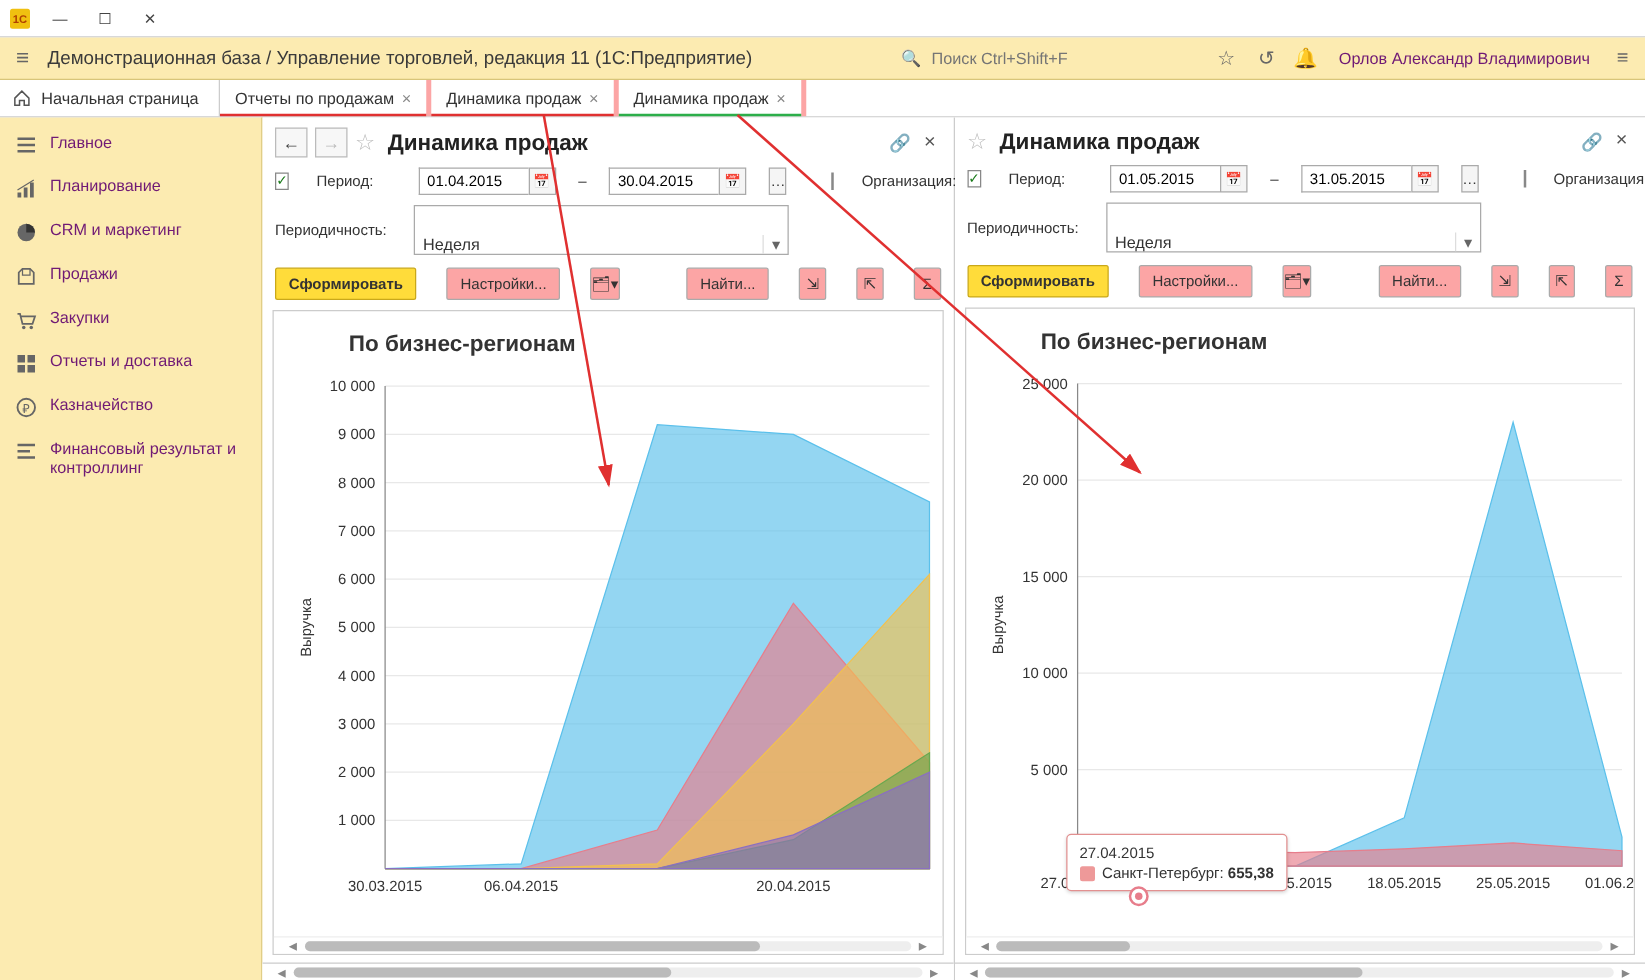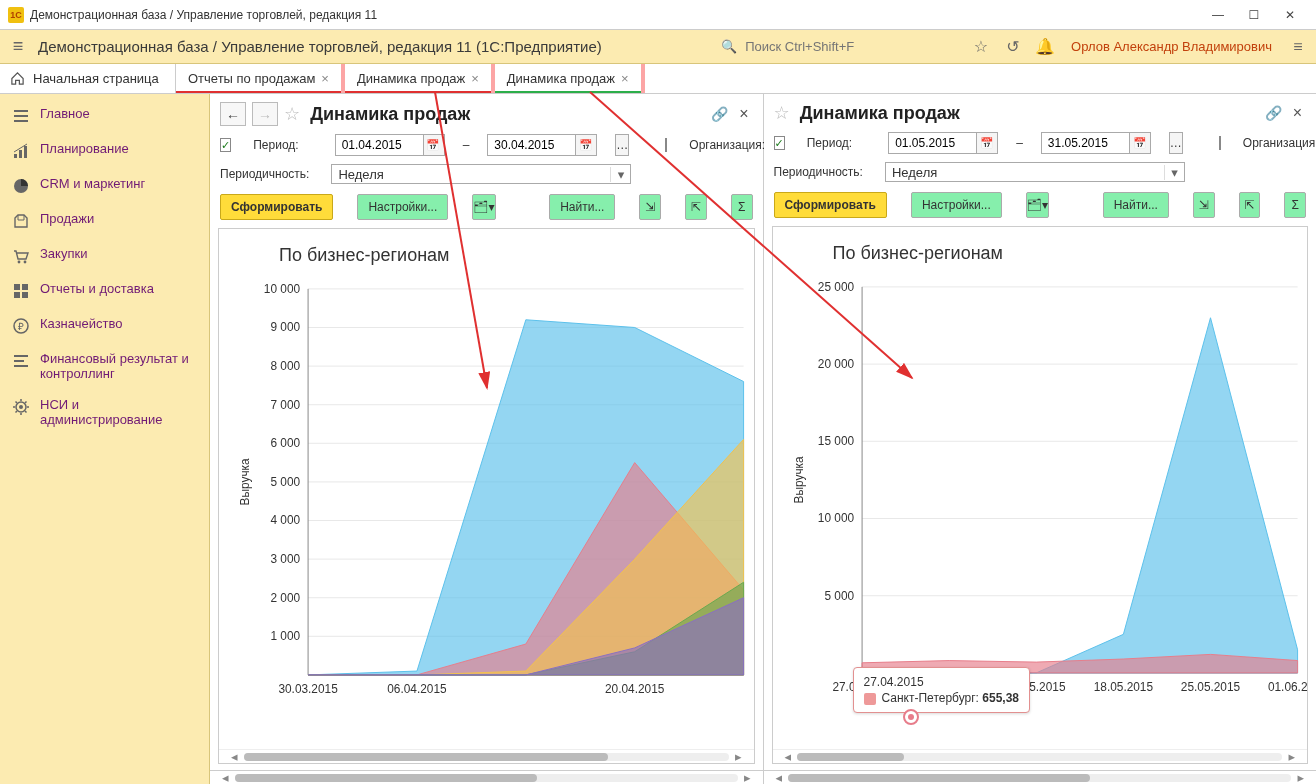--- a/index.html
+++ b/index.html
@@ -8,21 +8,21 @@
   .titlebar .logo{width:16px;height:16px;background:#f0c010;border-radius:2px;margin-right:6px;font-size:9px;line-height:16px;text-align:center;color:#b04000;font-weight:bold}
   .titlebar .title{flex:1;font-size:12px}
   .titlebar .win-btn{width:36px;height:24px;display:flex;align-items:center;justify-content:center;font-size:12px;color:#444}
   .mainbar{height:34px;background:#fcebb1;display:flex;align-items:center;padding:0 6px;gap:8px;border-bottom:1px solid #d8c57a}
   .hamburger{font-size:18px;color:#666;width:24px;text-align:center}
   .appcaption{flex:0 0 auto;font-size:15px;color:#3a3a3a}
   .search-wrap{flex:1;display:flex;justify-content:flex-end;align-items:center;color:#a89040}
   .search-field{width:240px;display:flex;align-items:center;gap:6px}
   .search-field input{border:none;background:transparent;outline:none;width:190px;font-size:13px;color:#666}
   .top-icon{width:24px;height:24px;display:flex;align-items:center;justify-content:center;font-size:16px;color:#666}
-  .username{font-size:13px;color:#c2410c;padding:0 6px}
+  .username{font-size:13px;color:#701a75;padding:0 6px}
   .tabsrow{height:30px;display:flex;align-items:stretch;background:#fff;border-bottom:1px solid #ccc}
   .hometab{width:176px;display:flex;align-items:center;gap:8px;padding:0 10px;border-right:1px solid #ccc}
   .hometab svg{width:15px;height:15px}
   .tab{display:flex;align-items:center;gap:6px;padding:0 12px;border-right:4px solid #fca5a5;position:relative}
   .tab.indicator-red::after{content:"";position:absolute;left:0;right:0;bottom:0;height:2px;background:#e03030}
   .tab.indicator-green::after{content:"";position:absolute;left:0;right:0;bottom:0;height:2px;background:#2cae4a}
   .tab-close{font-size:13px;color:#888}
   .body{display:flex;height:calc(784px - 30px - 34px - 30px);}
   .sidebar{width:210px;background:#fcebb1;border-right:1px solid #d8c57a;padding-top:4px}
   .nav-item{display:flex;align-items:flex-start;gap:10px;padding:8px 12px;color:#701a75;line-height:15px}
@@ -39,47 +39,46 @@
   .close-x{font-size:16px;color:#555;padding:0 4px}
   .filters{display:flex;align-items:center;gap:18px;padding:4px 10px;flex-wrap:nowrap}
   .chk{width:14px;height:14px;border:1px solid #888;display:inline-flex;align-items:center;justify-content:center;margin-right:4px;background:#fff}
   .chk.on::after{content:"✓";font-size:11px;color:#1a7a1a;line-height:10px}
   .lbl{font-size:12px;color:#333}
   .date-inp{display:flex;align-items:center}
   .date-inp input{width:88px;height:22px;border:1px solid #aaa;border-right:none;padding:4px 6px;font-size:12px}
   .date-inp .cal{width:22px;height:22px;border:1px solid #aaa;display:flex;align-items:center;justify-content:center;background:#f5f5f5;font-size:11px}
   .sqbtn{width:24px;height:22px;border:1px solid #aaa;background:#f5f5f5;display:flex;align-items:center;justify-content:center;font-size:12px}
   .periodicity{display:flex;align-items:center;gap:22px;padding:4px 10px}
-  .sel{display:flex;align-items:center;height:20px;border:1px solid #aaa;width:300px}
+  .sel{display:flex;align-items:flex-end;height:40px;border:1px solid #aaa;width:300px}
   .sel .sel-val{flex:1;padding:0 6px;font-size:13px}
   .sel .sel-ar{width:20px;text-align:center;color:#666;border-left:1px solid #ddd}
   .toolbar{display:flex;align-items:flex-end;gap:24px;padding:6px 10px 8px 10px}
-  .btn{height:26px;border:1px solid #aaa;background:#86efac;display:flex;align-items:center;padding:0 10px;font-size:12px;border-radius:2px;white-space:nowrap}
+  .btn{height:26px;border:1px solid #aaa;background:#fca5a5;display:flex;align-items:center;padding:0 10px;font-size:12px;border-radius:2px;white-space:nowrap}
   .btn.primary{background:#ffdc3a;border-color:#c9a81a;font-weight:bold}
   .iconbtn{width:30px;padding:0;justify-content:center}
   .report{flex:1;margin:0 8px 6px 8px;border:1px solid #ccc;overflow:hidden;position:relative;display:flex;flex-direction:column}
   .report-inner{flex:1;position:relative;overflow:hidden}
-  .chart-title{font-size:18px;font-weight:normal;color:#333;padding:16px 14px 4px 60px}
+  .chart-title{font-size:18px;font-weight:bold;color:#333;padding:16px 14px 4px 60px}
   .chart-svg{position:absolute;left:0;top:50px;right:0;bottom:24px}
   .ytick{font-size:12px;fill:#333;text-anchor:end}
   .xtick{font-size:12px;fill:#333;text-anchor:middle}
   .ytitle{font-size:12px;fill:#333}
   .tooltip{position:absolute;background:#fff;border:1px solid #e29090;border-radius:4px;padding:6px 10px;font-size:12px;line-height:16px;box-shadow:0 1px 3px rgba(0,0,0,.15)}
   .tooltip .sw{display:inline-block;width:12px;height:12px;background:#e99;vertical-align:middle;margin-right:6px;border-radius:2px}
   .scroll-h{height:14px;background:#fff;border-top:1px solid #eee;display:flex;align-items:center;padding:0 12px}
   .scroll-h .track{flex:1;height:8px;background:#eee;border-radius:4px;position:relative}
   .scroll-h .thumb{position:absolute;height:8px;background:#bbb;border-radius:4px}
   .overlay-arrows{position:absolute;pointer-events:none;z-index:50}
 </style>
 </head>
 <body>
 
 <div class="titlebar">
   <div class="logo">1C</div>
-  <div class="title">Демонстрационная база / Управление торговлей, редакция 11</div>
   <div class="win-btn">—</div>
   <div class="win-btn">☐</div>
   <div class="win-btn">✕</div>
 </div>
 
 <div class="mainbar">
   <div class="hamburger">≡</div>
   <div class="appcaption">Демонстрационная база / Управление торговлей, редакция 11  (1С:Предприятие)</div>
   <div class="search-wrap">
     <div class="search-field">
@@ -173,28 +172,20 @@
         </svg>
         <span>Казначейство</span>
       </div>
     <div class="nav-item">
         <svg viewBox="0 0 18 18">
           <rect x="2" y="3" width="14" height="2" fill="#666"></rect>
           <rect x="2" y="8" width="10" height="2" fill="#666"></rect>
           <rect x="2" y="13" width="14" height="2" fill="#666"></rect>
         </svg>
         <span>Финансовый результат и контроллинг</span>
-      </div>
-    <div class="nav-item">
-        <svg viewBox="0 0 18 18">
-          <circle cx="9" cy="9" r="5" fill="none" stroke="#666" stroke-width="1.5"></circle>
-          <circle cx="9" cy="9" r="2" fill="#666"></circle>
-          <path d="M9 1 L9 3 M9 15 L9 17 M1 9 L3 9 M15 9 L17 9 M3.5 3.5 L5 5 M13 13 L14.5 14.5 M14.5 3.5 L13 5 M5 13 L3.5 14.5" stroke="#666" stroke-width="1.5"></path>
-        </svg>
-        <span>НСИ и администрирование</span>
       </div>
   </div>
 
   <div class="worksplit">
 
     <div class="panel">
       <div class="panel-head">
         <div class="navarrow">←</div>
         <div class="navarrow disabled">→</div>
         <div class="star">☆</div>

